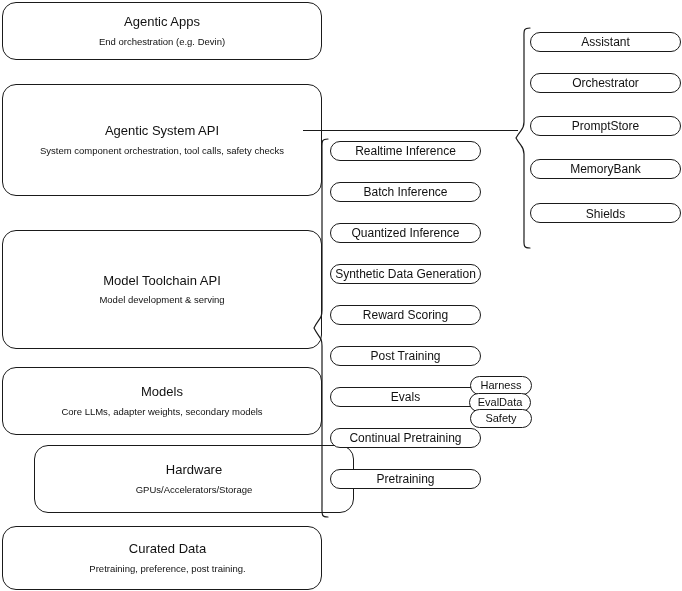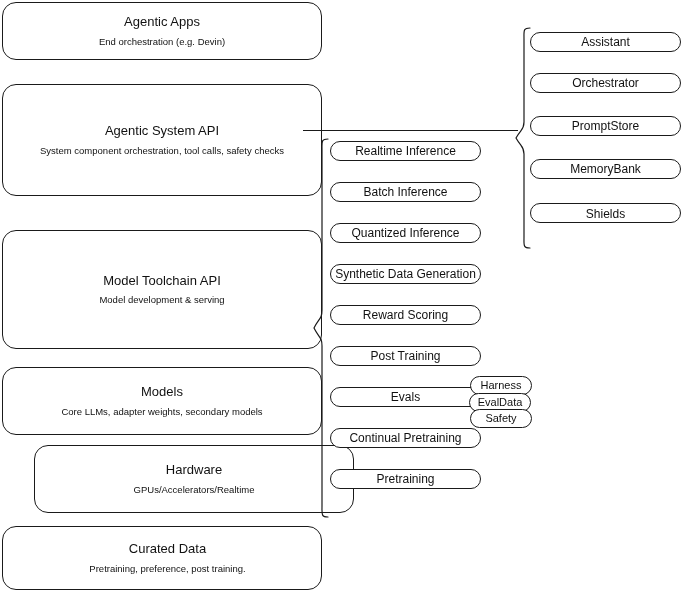--- a/index.html
+++ b/index.html
@@ -116,21 +116,21 @@
     <div class="subtitle">Model development &amp; serving</div>
   </div>
 
   <div class="node layer" style="top:367px;height:68px;">
     <div class="title">Models</div>
     <div class="subtitle">Core LLMs, adapter weights, secondary models</div>
   </div>
 
   <div class="node layer" style="top:445px;height:68px;margin-left:32px;">
     <div class="title">Hardware</div>
-    <div class="subtitle">GPUs/Accelerators/Realtime</div>
+    <div class="subtitle">GPUs/Accelerators/Storage</div>
   </div>
 
   <div class="node layer" style="top:526px;height:64px;padding-left:11px;">
     <div class="title">Curated Data</div>
     <div class="subtitle">Pretraining, preference, post training.</div>
   </div>
 
   <div class="connector" style="left:303px;top:130px;width:215px;"></div>
 
   <svg class="brace" style="left:313px;top:138px;" width="16" height="380" viewBox="0 0 16 380">

